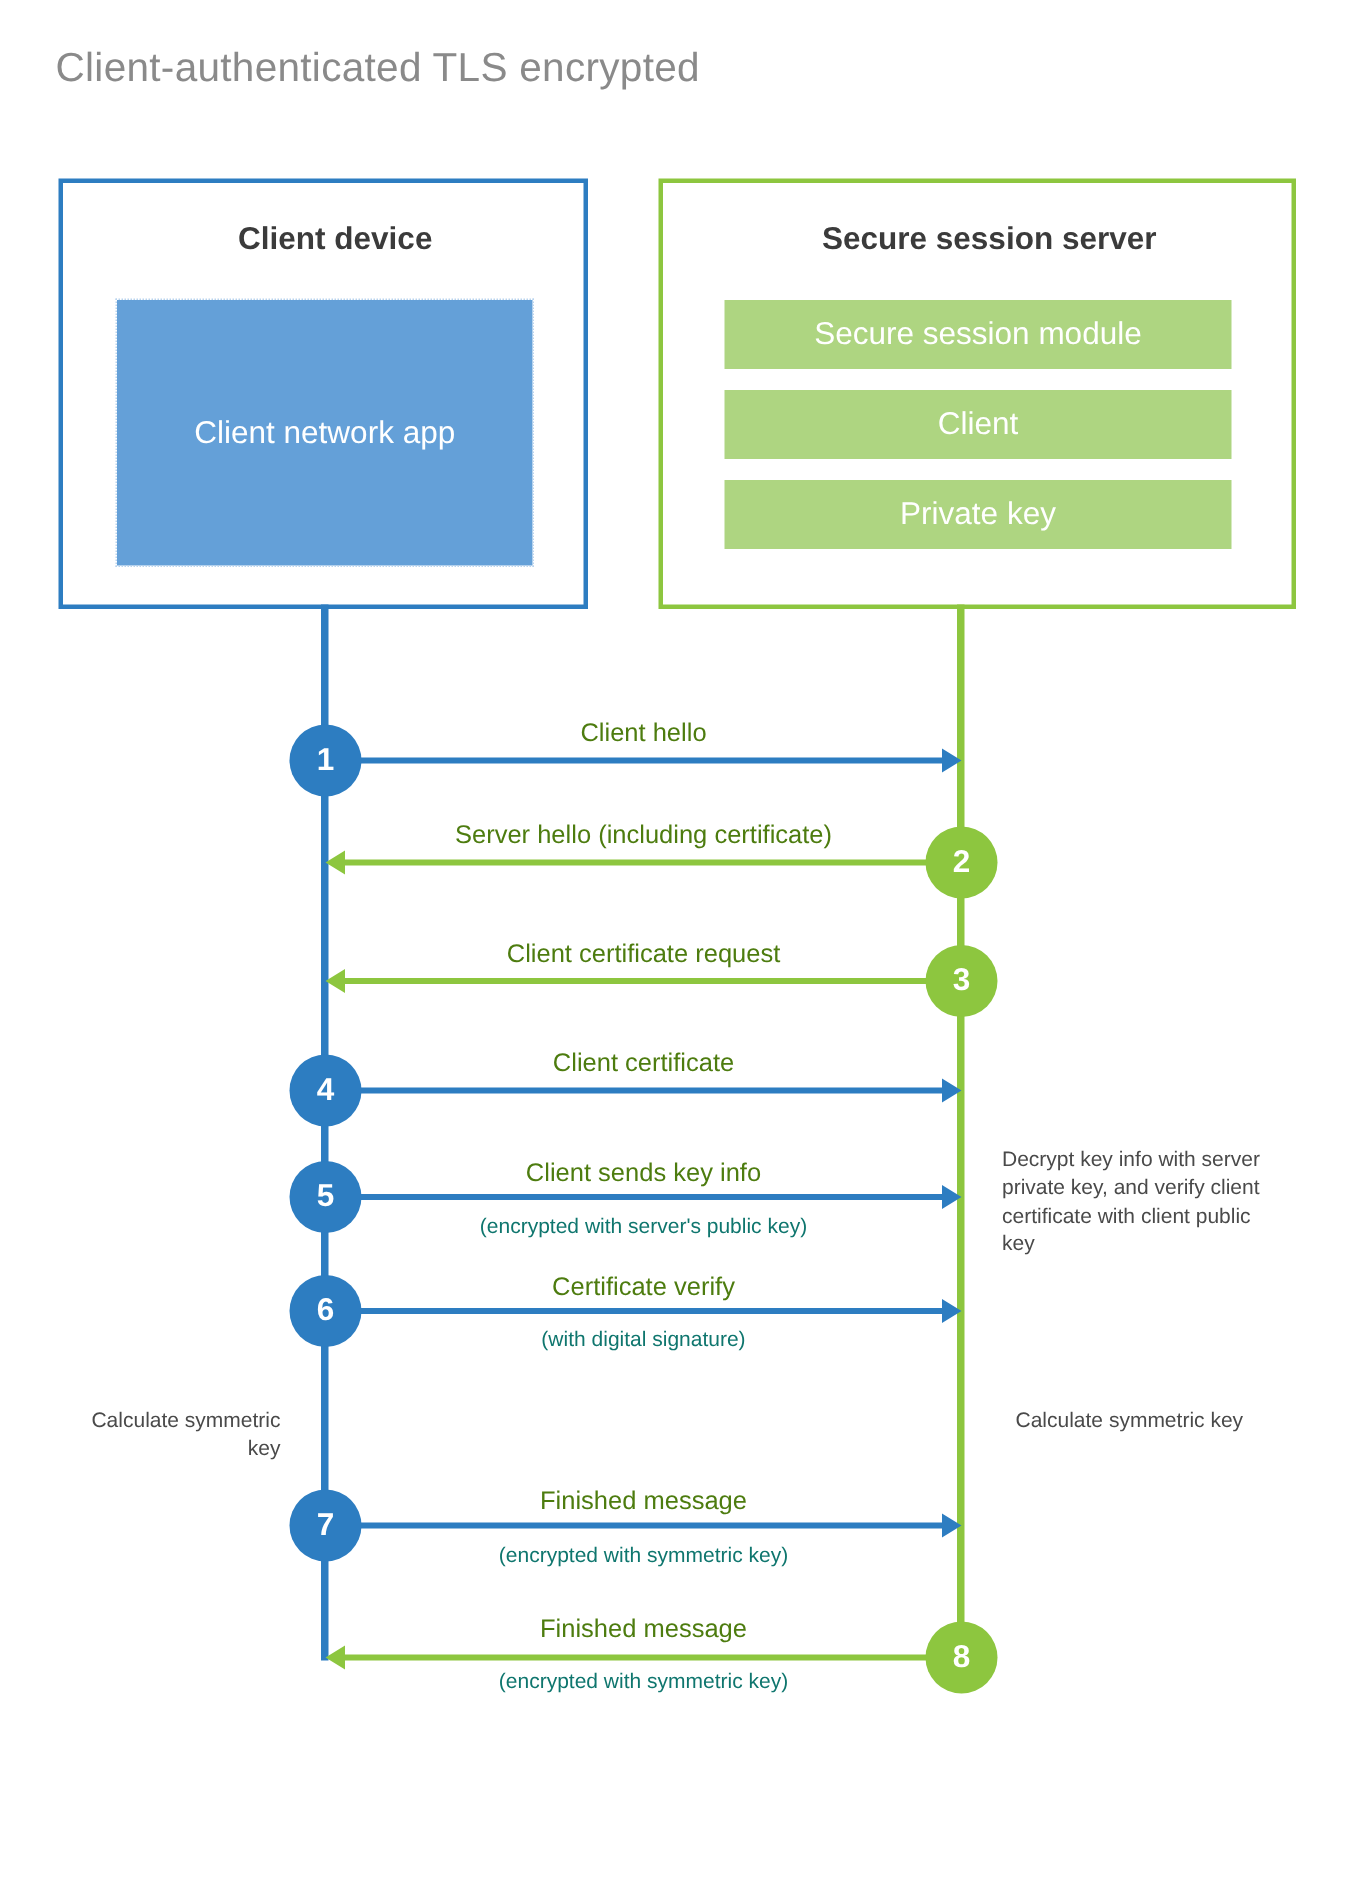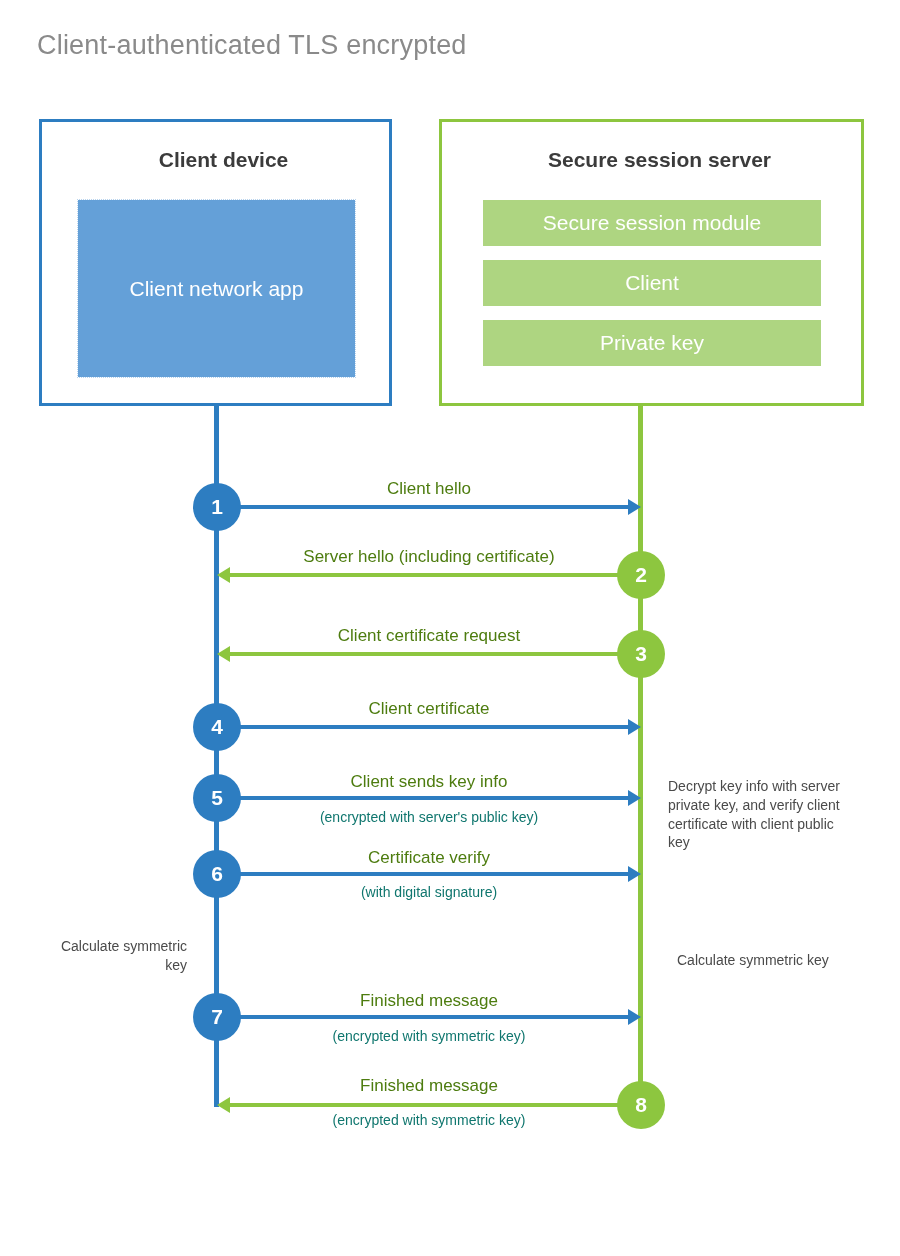--- a/index.html
+++ b/index.html
@@ -167,21 +167,21 @@
   .step.blue { background: #2d7dc1; }
   .step.green { background: #8dc63f; }
 
   
   .annot {
     position: absolute;
     font-size: 14px;
     line-height: 1.34;
     color: #4a4a4a;
   }
-  .annot.right { text-align: left; margin-top: 14px; }
+  .annot.right { text-align: left; }
   .annot.left { text-align: right; }
 </style>
 </head>
 <body>
 
 <div id="canvas">
 
   <div class="diagram-title">Client-authenticated TLS encrypted</div>
 
   <div class="party-box client">

